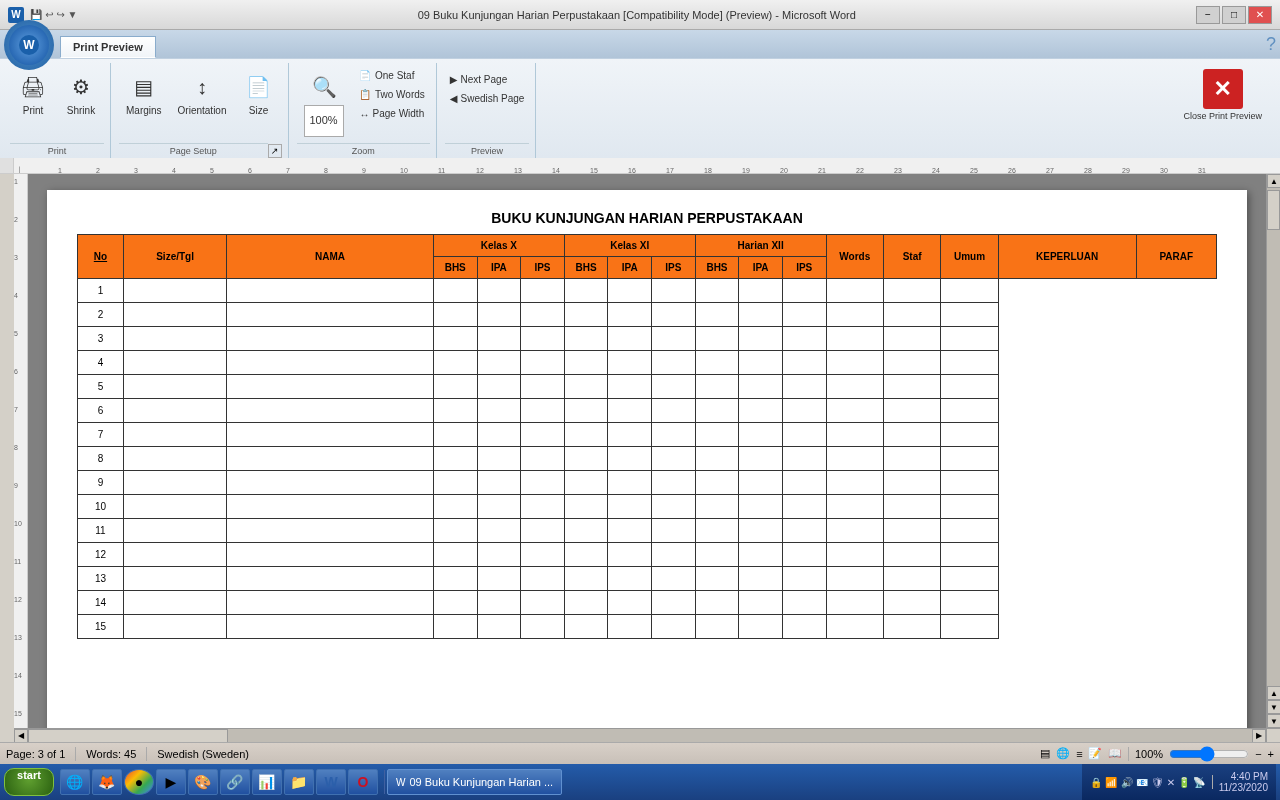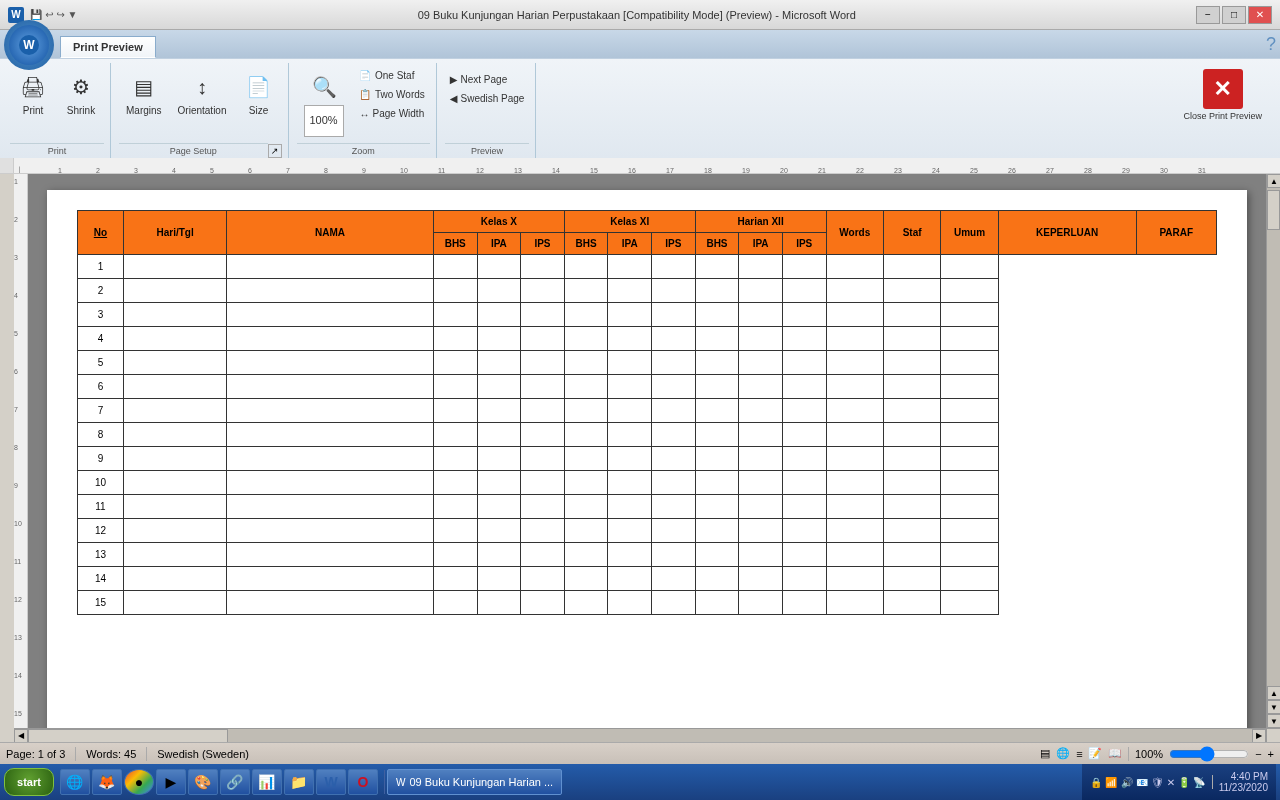--- a/index.html
+++ b/index.html
@@ -277,21 +277,21 @@
       background: linear-gradient(to bottom, #245caa, #1a4080);
       display: flex;
       align-items: center;
       padding: 0 4px;
       gap: 2px;
     }
     .start-btn {
       width: 50px; height: 28px;
       background: radial-gradient(circle at 50% 40%, #60a030, #2a6010);
       border-radius: 10px;
-      display: flex; align-items: center; justify-content: center;
+      display: flex; justify-content: center;
       color: white; font-size: 11px; font-weight: bold;
       cursor: pointer;
       border: 1px solid #80c040;
     }
 
     .taskbar-item {
       height: 26px;
       background: linear-gradient(to bottom, #5080c0, #2050a0);
       border: 1px solid #4070b0;
       border-radius: 2px;
@@ -603,25 +603,26 @@
             <div class="v-tick">13</div>
             <div class="v-tick">14</div>
             <div class="v-tick">15</div>
 
           </div>
         </div>
 
         <div class="page-scroll-area">
           <div class="page-area">
             <div class="page">
+              <div class="page-title">BUKU KUNJUNGAN HARIAN PERPUSTAKAAN</div>
               <table class="data-table">
                 <thead>
                   <tr>
                     <th class="col-no" rowspan="3">No</th>
-                    <th class="col-hari" rowspan="3">Hari/Tgl</th>
+                    <th class="col-hari" rowspan="3">Size/Tgl</th>
                     <th class="col-nama" rowspan="3">NAMA</th>
                     <th colspan="3">Kelas X</th>
                     <th colspan="3">Kelas XI</th>
                     <th colspan="3">Harian XII</th>
                     <th class="col-guru" rowspan="3">Words</th>
                     <th class="col-staf" rowspan="3">Staf</th>
                     <th class="col-umum" rowspan="3">Umum</th>
                     <th class="col-keperluan" rowspan="3">KEPERLUAN</th>
                     <th class="col-paraf" rowspan="3">PARAF</th>
                   </tr>
@@ -919,21 +920,21 @@
             <div style="width:200px;height:14px;background:#d4d0c8;border:1px solid #999;"></div>
           </div>
           <div class="scroll-btn" style="width:14px;height:14px;">▶</div>
         </div>
         <div class="scroll-corner"></div>
       </div>
     </div>
   </div>
 
   <div class="status-bar">
-    <span>Page: 1 of 3</span>
+    <span>Page: 3 of 1</span>
     <div class="status-sep"></div>
     <span>Words: 45</span>
     <div class="status-sep"></div>
     <span>Swedish (Sweden)</span>
     <div style="margin-left:auto;display:flex;align-items:center;gap:6px;">
       <span style="cursor:pointer;">▤</span>
       <span style="cursor:pointer;">🌐</span>
       <span style="cursor:pointer;">≡</span>
       <span style="cursor:pointer;">📝</span>
       <span style="cursor:pointer;">📖</span>

